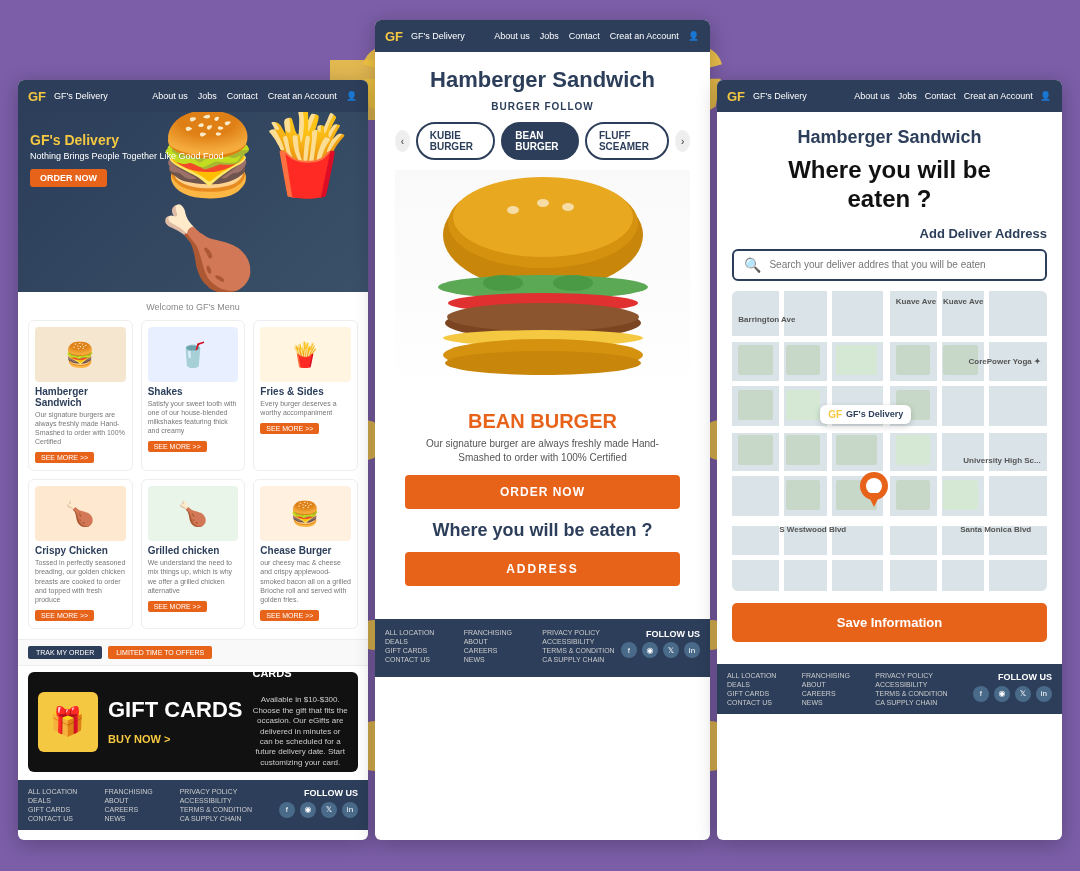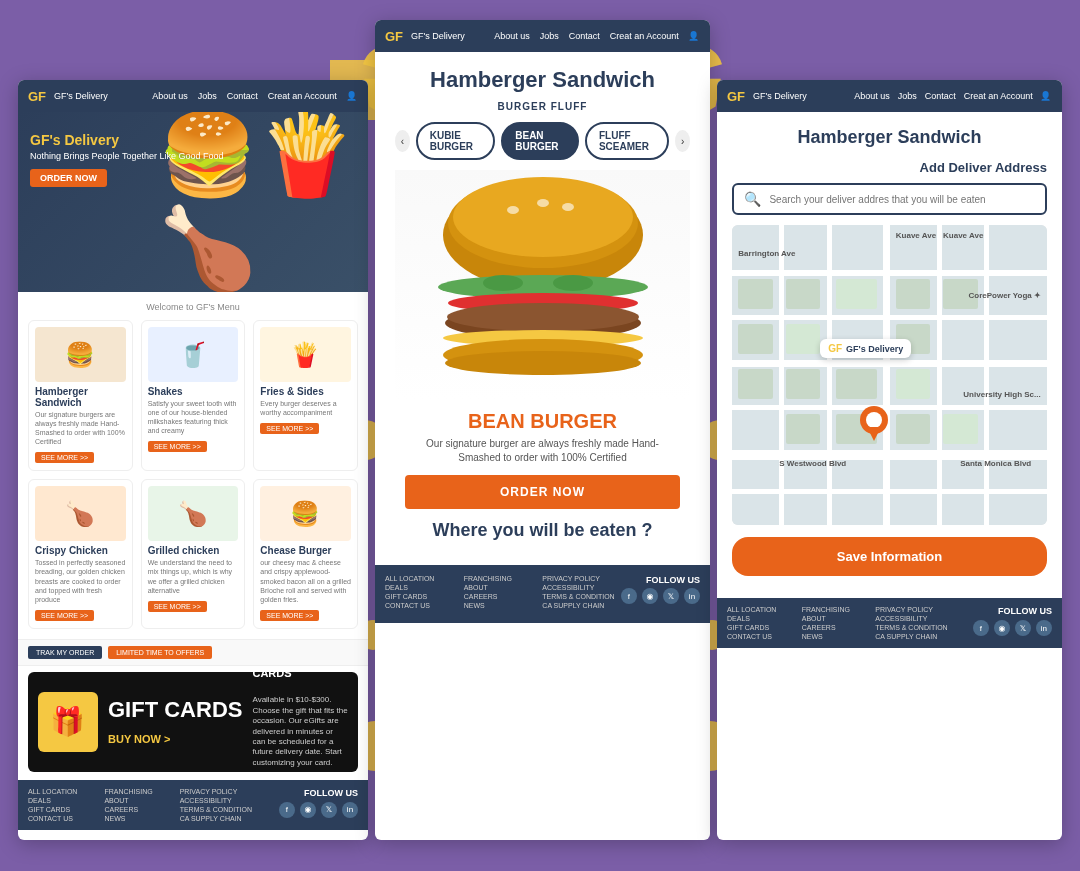--- a/index.html
+++ b/index.html
@@ -234,20 +234,21 @@
     .gift-text-right .virtual-title {
       color: #fff;
       font-size: 11px;
       font-weight: bold;
     }
     .gift-text-right .virtual-desc {
       color: #ccc;
       font-size: 8px;
       line-height: 1.3;
       margin-top: 16px;
+      text-align: center;
     }
     .customize-btn {
       background: #E8631A;
       color: #fff;
       font-size: 8px;
       padding: 3px 8px;
       border-radius: 2px;
       margin-top: 5px;
       display: inline-block;
       cursor: pointer;
@@ -581,21 +582,21 @@
       font-size: 10px;
     }
 
     .save-info-btn {
       display: block;
       background: #E8631A;
       color: #fff;
       font-size: 13px;
       font-weight: bold;
       padding: 12px;
-      border-radius: 16px;
+      border-radius: 5px;
       margin: 12px 0;
       text-align: center;
       cursor: pointer;
     }
 
     .right-footer {
       background: #2C3E5A;
       padding: 8px 10px;
       display: flex;
       justify-content: space-between;
@@ -763,21 +764,21 @@
       <span>About us</span>
       <span>Jobs</span>
       <span>Contact</span>
       <span>Creat an Account</span>
       <span>👤</span>
     </div>
   </div>
 
   <div class="center-content">
     <div class="main-title">Hamberger Sandwich</div>
-    <div class="burger-kinds-label">BURGER FLUFF</div>
+    <div class="burger-kinds-label">BURGER FOLLOW</div>
 
     <div class="burger-selector">
       <div class="arrow-btn">‹</div>
       <div class="burger-option">KUBIE BURGER</div>
       <div class="burger-option active">BEAN BURGER</div>
       <div class="burger-option">FLUFF SCEAMER</div>
       <div class="arrow-btn">›</div>
     </div>
 
     <div class="burger-main-img">
@@ -806,20 +807,21 @@
         <ellipse cx="140" cy="180" rx="100" ry="16" fill="#D4920F"></ellipse>
         <ellipse cx="140" cy="188" rx="98" ry="12" fill="#C8860A"></ellipse>
       </svg>
     </div>
 
     <div class="bean-burger-section">
       <div class="bean-burger-name">BEAN BURGER</div>
       <div class="bean-burger-desc">Our signature burger are always freshly made Hand-Smashed to order with 100% Certified</div>
       <div class="order-now-btn">ORDER NOW</div>
       <div class="where-eaten-center">Where you will be eaten ?</div>
+      <div class="address-btn-center">ADDRESS</div>
     </div>
   </div>
 
   <div class="center-footer">
     <div class="center-footer-grid">
       <div class="center-footer-col">
         <span>ALL LOCATION</span>
         <span>DEALS</span>
         <span>GIFT CARDS</span>
         <span>CONTACT US</span>
@@ -858,20 +860,21 @@
       <span>About us</span>
       <span>Jobs</span>
       <span>Contact</span>
       <span>Creat an Account</span>
       <span>👤</span>
     </div>
   </div>
 
   <div class="right-content">
     <div class="right-title">Hamberger Sandwich</div>
+    <div class="right-subtitle">Where you will be<br><span></span>eaten ?</div>
     <div class="add-deliver-label">Add Deliver Address</div>
 
     <div class="search-bar">
       <span class="search-icon">🔍</span>
       <input type="text" placeholder="Search your deliver addres that you will be eaten" style="">
     </div>
 
     <div class="map-container">
       <div class="map-bg">
 

